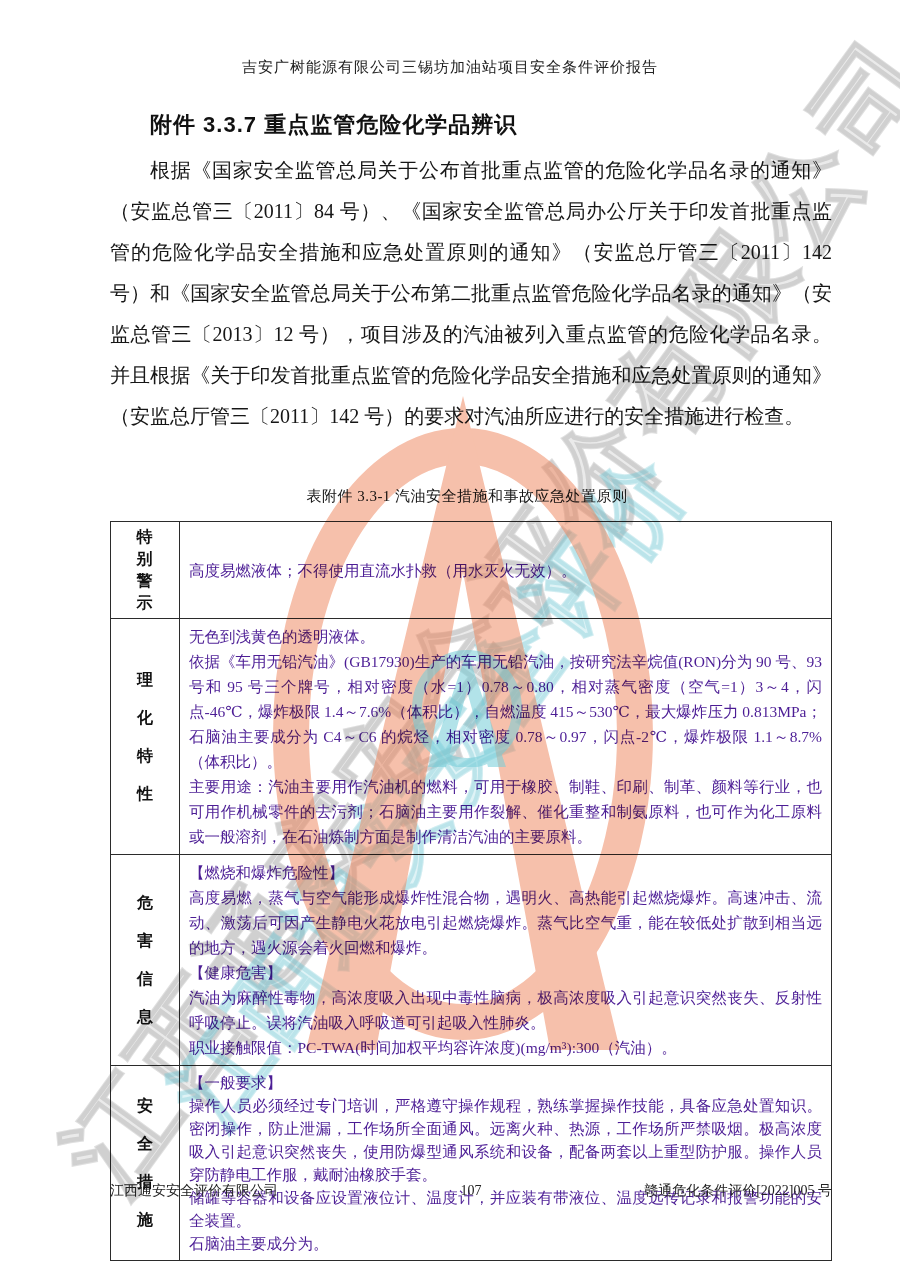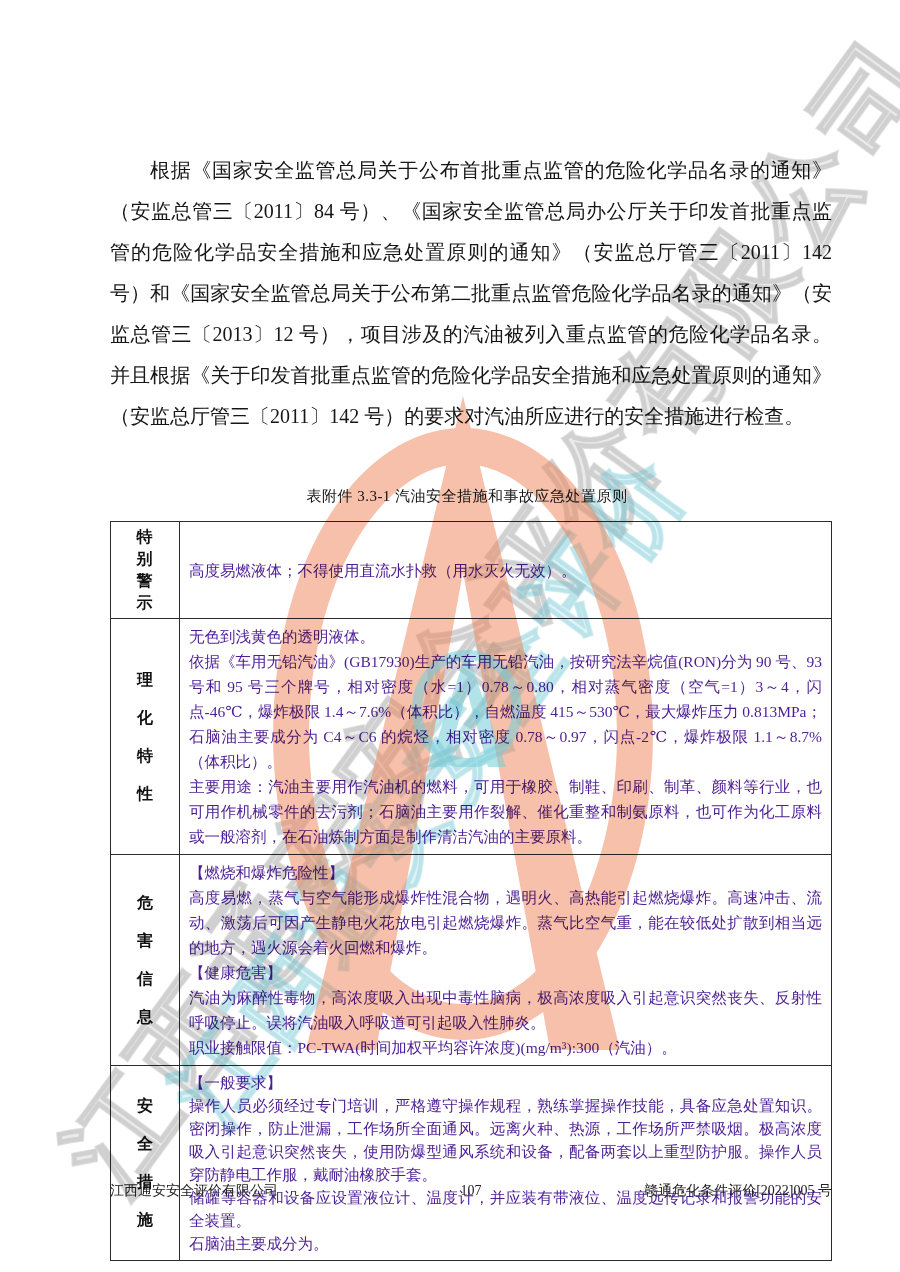--- a/index.html
+++ b/index.html
@@ -70,21 +70,23 @@
     position:absolute;left:322px;top:834px;white-space:nowrap;
     font-family:"Liberation Sans","DejaVu Sans",sans-serif;
     font-size:98px;font-weight:bold;letter-spacing:10px;color:rgba(219,80,80,0.40);
   }
 </style>
 </head>
 <body>
 
 <div class="page">
 
+  <div class="header-line">吉安广树能源有限公司三锡坊加油站项目安全条件评价报告</div>
 
+  <div class="doc-title">附件 3.3.7 重点监管危险化学品辨识</div>
 
   <div class="intro">根据《国家安全监管总局关于公布首批重点监管的危险化学品名录的通知》（安监总管三〔2011〕84 号）、《国家安全监管总局办公厅关于印发首批重点监管的危险化学品安全措施和应急处置原则的通知》（安监总厅管三〔2011〕142 号）和《国家安全监管总局关于公布第二批重点监管危险化学品名录的通知》（安监总管三〔2013〕12 号），项目涉及的汽油被列入重点监管的危险化学品名录。并且根据《关于印发首批重点监管的危险化学品安全措施和应急处置原则的通知》（安监总厅管三〔2011〕142 号）的要求对汽油所应进行的安全措施进行检查。</div>
 
   <div class="table-caption">表附件 3.3-1  汽油安全措施和事故应急处置原则</div>
 
   <table class="main">
     <tbody>
       <tr>
         <td class="label-cell">
           <div class="wlabel">特别警示</div>

